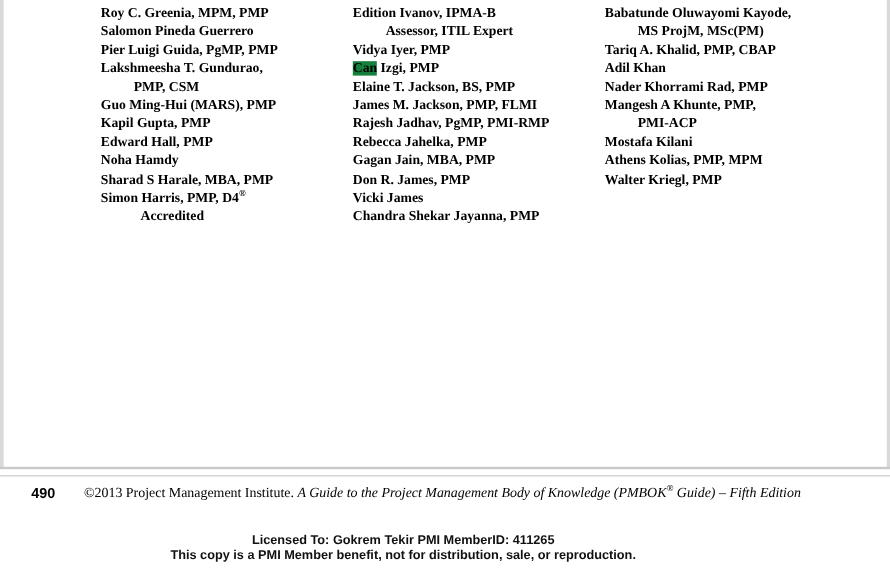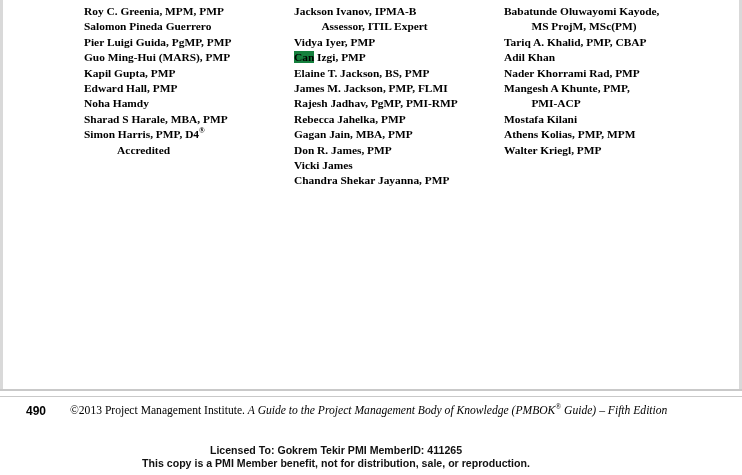--- a/index.html
+++ b/index.html
@@ -134,31 +134,33 @@
 
   <div class="edge-rule-left"></div>
   <div class="edge-rule-right"></div>
 
   <div class="columns">
 
     <div class="col">
       <p class="entry"><span class="hang">Roy C. Greenia, MPM, PMP</span></p>
       <p class="entry"><span class="hang">Salomon Pineda Guerrero</span></p>
       <p class="entry"><span class="hang">Pier Luigi Guida, PgMP, PMP</span></p>
+      <p class="entry"><span class="hang">Lakshmeesha T. Gundurao,
+    PMP, CSM</span></p>
       <p class="entry"><span class="hang">Guo Ming-Hui (MARS), PMP</span></p>
       <p class="entry"><span class="hang">Kapil Gupta, PMP</span></p>
       <p class="entry"><span class="hang">Edward Hall, PMP</span></p>
       <p class="entry"><span class="hang">Noha Hamdy</span></p>
       <p class="entry"><span class="hang">Sharad S Harale, MBA, PMP</span></p>
       <p class="entry"><span class="hang">Simon Harris, PMP, D4</span><sup class="reg">®</sup><span>
       Accredited</span></p>
     </div>
 
     <div class="col">
-      <p class="entry"><span class="hang">Jackson Ivanov, IPMA-B
+      <p class="entry"><span class="hang">Edition Ivanov, IPMA-B
     Assessor, ITIL Expert</span></p>
       <p class="entry"><span class="hang">Vidya Iyer, PMP</span></p>
       <p class="entry"><span class="hang hl">Can</span><span> Izgi, PMP</span></p>
       <p class="entry"><span class="hang">Elaine T. Jackson, BS, PMP</span></p>
       <p class="entry"><span class="hang">James M. Jackson, PMP, FLMI</span></p>
       <p class="entry"><span class="hang">Rajesh Jadhav, PgMP, PMI-RMP</span></p>
       <p class="entry"><span class="hang">Rebecca Jahelka, PMP</span></p>
       <p class="entry"><span class="hang">Gagan Jain, MBA, PMP</span></p>
       <p class="entry"><span class="hang">Don R. James, PMP</span></p>
       <p class="entry"><span class="hang">Vicki James</span></p>

